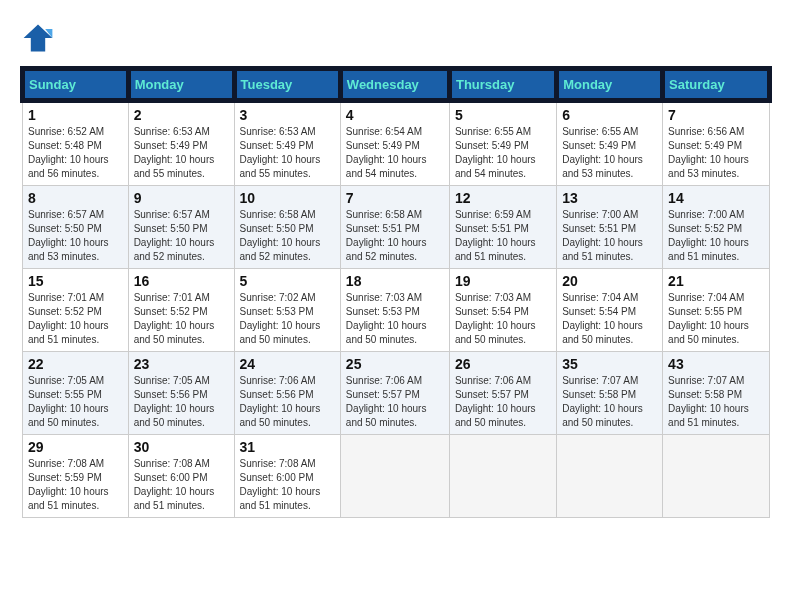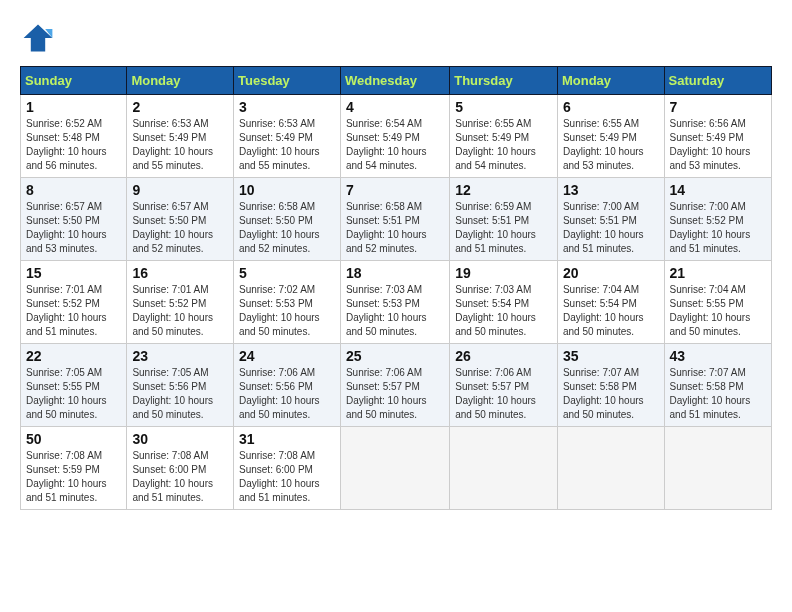--- a/index.html
+++ b/index.html
@@ -42,26 +42,26 @@
       font-weight: normal;
       color: #444;
     }
     .calendar {
       width: 100%;
       border-collapse: collapse;
       font-size: 11px;
     }
     .calendar thead th {
       background: #1a5fa8;
-      color: #bef264;
+      color: #5eead4;
       padding: 6px 4px;
       text-align: left;
       font-size: 13px;
       font-weight: bold;
-      border: 1px solid #0f172a;
+      border: 5px solid #0f172a;
     }
     .calendar tbody td {
       border: 1px solid #ccc;
       padding: 4px 5px;
       vertical-align: top;
       width: 113px;
       min-height: 80px;
       background: #fff;
     }
     .calendar tbody tr:nth-child(even) td {
@@ -341,21 +341,21 @@
         <span class="day-num">43</span>
         <div class="day-info">
           Sunrise: 7:07 AM<br>
           Sunset: 5:58 PM<br>
           Daylight: 10 hours and 51 minutes.
         </div>
       </td>
       </tr>
       <tr>
         <td>
-        <span class="day-num">50</span>
+        <span class="day-num">29</span>
         <div class="day-info">
           Sunrise: 7:08 AM<br>
           Sunset: 5:59 PM<br>
           Daylight: 10 hours and 51 minutes.
         </div>
       </td>
         <td>
         <span class="day-num">30</span>
         <div class="day-info">
           Sunrise: 7:08 AM<br>

